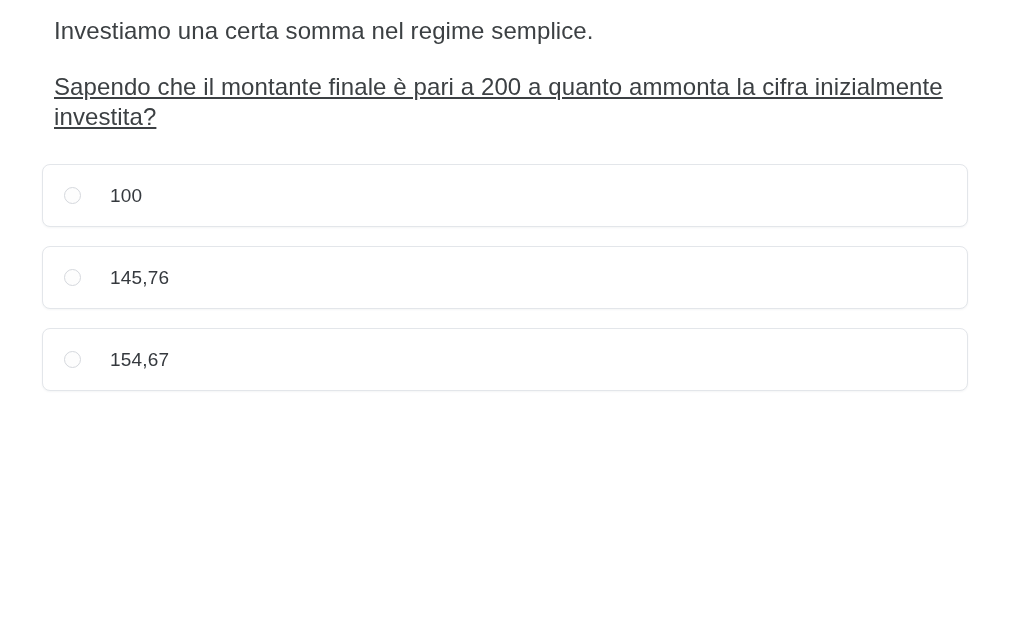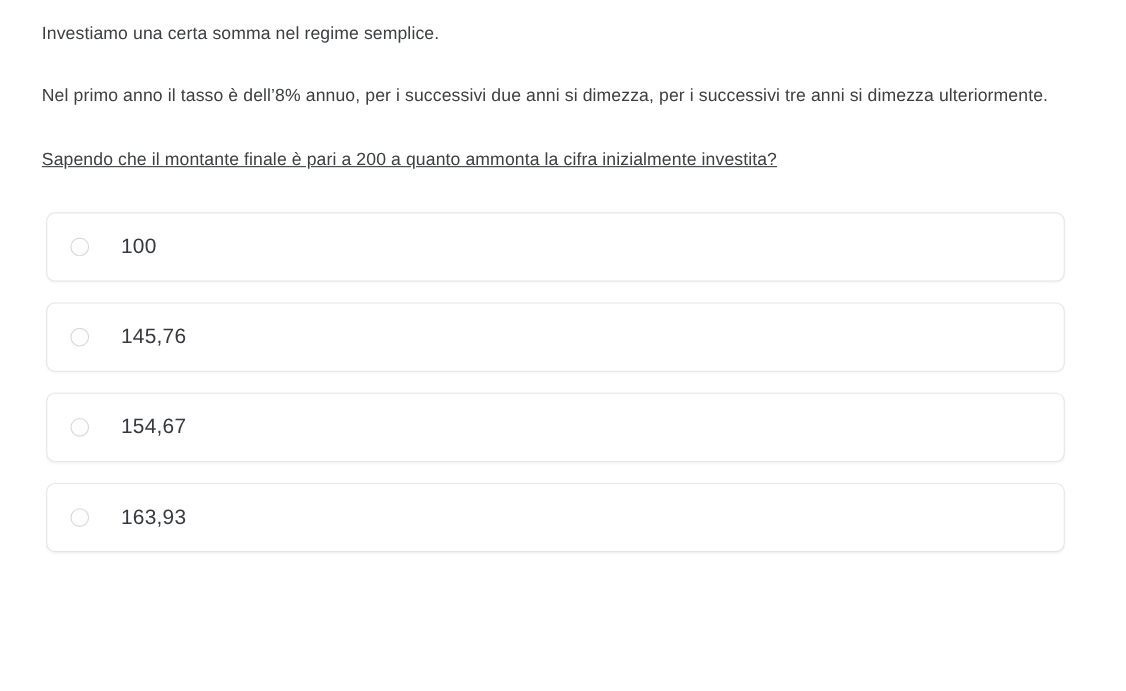--- a/index.html
+++ b/index.html
@@ -14,22 +14,22 @@
     font-family: "Liberation Sans", sans-serif;
     color: #3c4043;
     overflow: hidden;
     box-sizing: border-box;
     position: relative;
   }
   .question-block {
     padding: 16px 38px 0 38px;
   }
   .q-para {
-    margin: 0;
-    font-size: 16px;
+    margin: 16px;
+    font-size: 24px;
     line-height: 30px;
     color: #3c4043;
     letter-spacing: 0.1px;
     max-width: 935px;
   }
   .q-para.first {
     line-height: 26px;
     margin-top: 2px;
   }
   .q-para.second {
@@ -73,40 +73,35 @@
     letter-spacing: 0.2px;
     text-align: center;
   }
 </style>
 </head>
 <body>
 
 <div class="page">
   <div class="question-block">
     <p class="q-para first">Investiamo una certa somma nel regime semplice.</p>
-    <p class="q-para second">Nel primo anno il tasso è dell’8% annuo, per i successivi due anni si dimezza, per i successivi tre anni si dimezza ulteriormente.</p>
     <p class="q-para third">Sapendo che il montante finale è pari a 200 a quanto ammonta la cifra inizialmente investita?</p>
   </div>
 
   <div class="options">
     <div class="option-row">
       <span class="radio"></span>
       <span class="option-label">100</span>
     </div>
 
     <div class="option-row">
       <span class="radio"></span>
       <span class="option-label">145,76</span>
     </div>
 
     <div class="option-row">
       <span class="radio"></span>
       <span class="option-label">154,67</span>
     </div>
 
-    <div class="option-row">
-      <span class="radio"></span>
-      <span class="option-label">163,93</span>
-    </div>
 
   </div>
 
 </div>
 
 </body></html>

